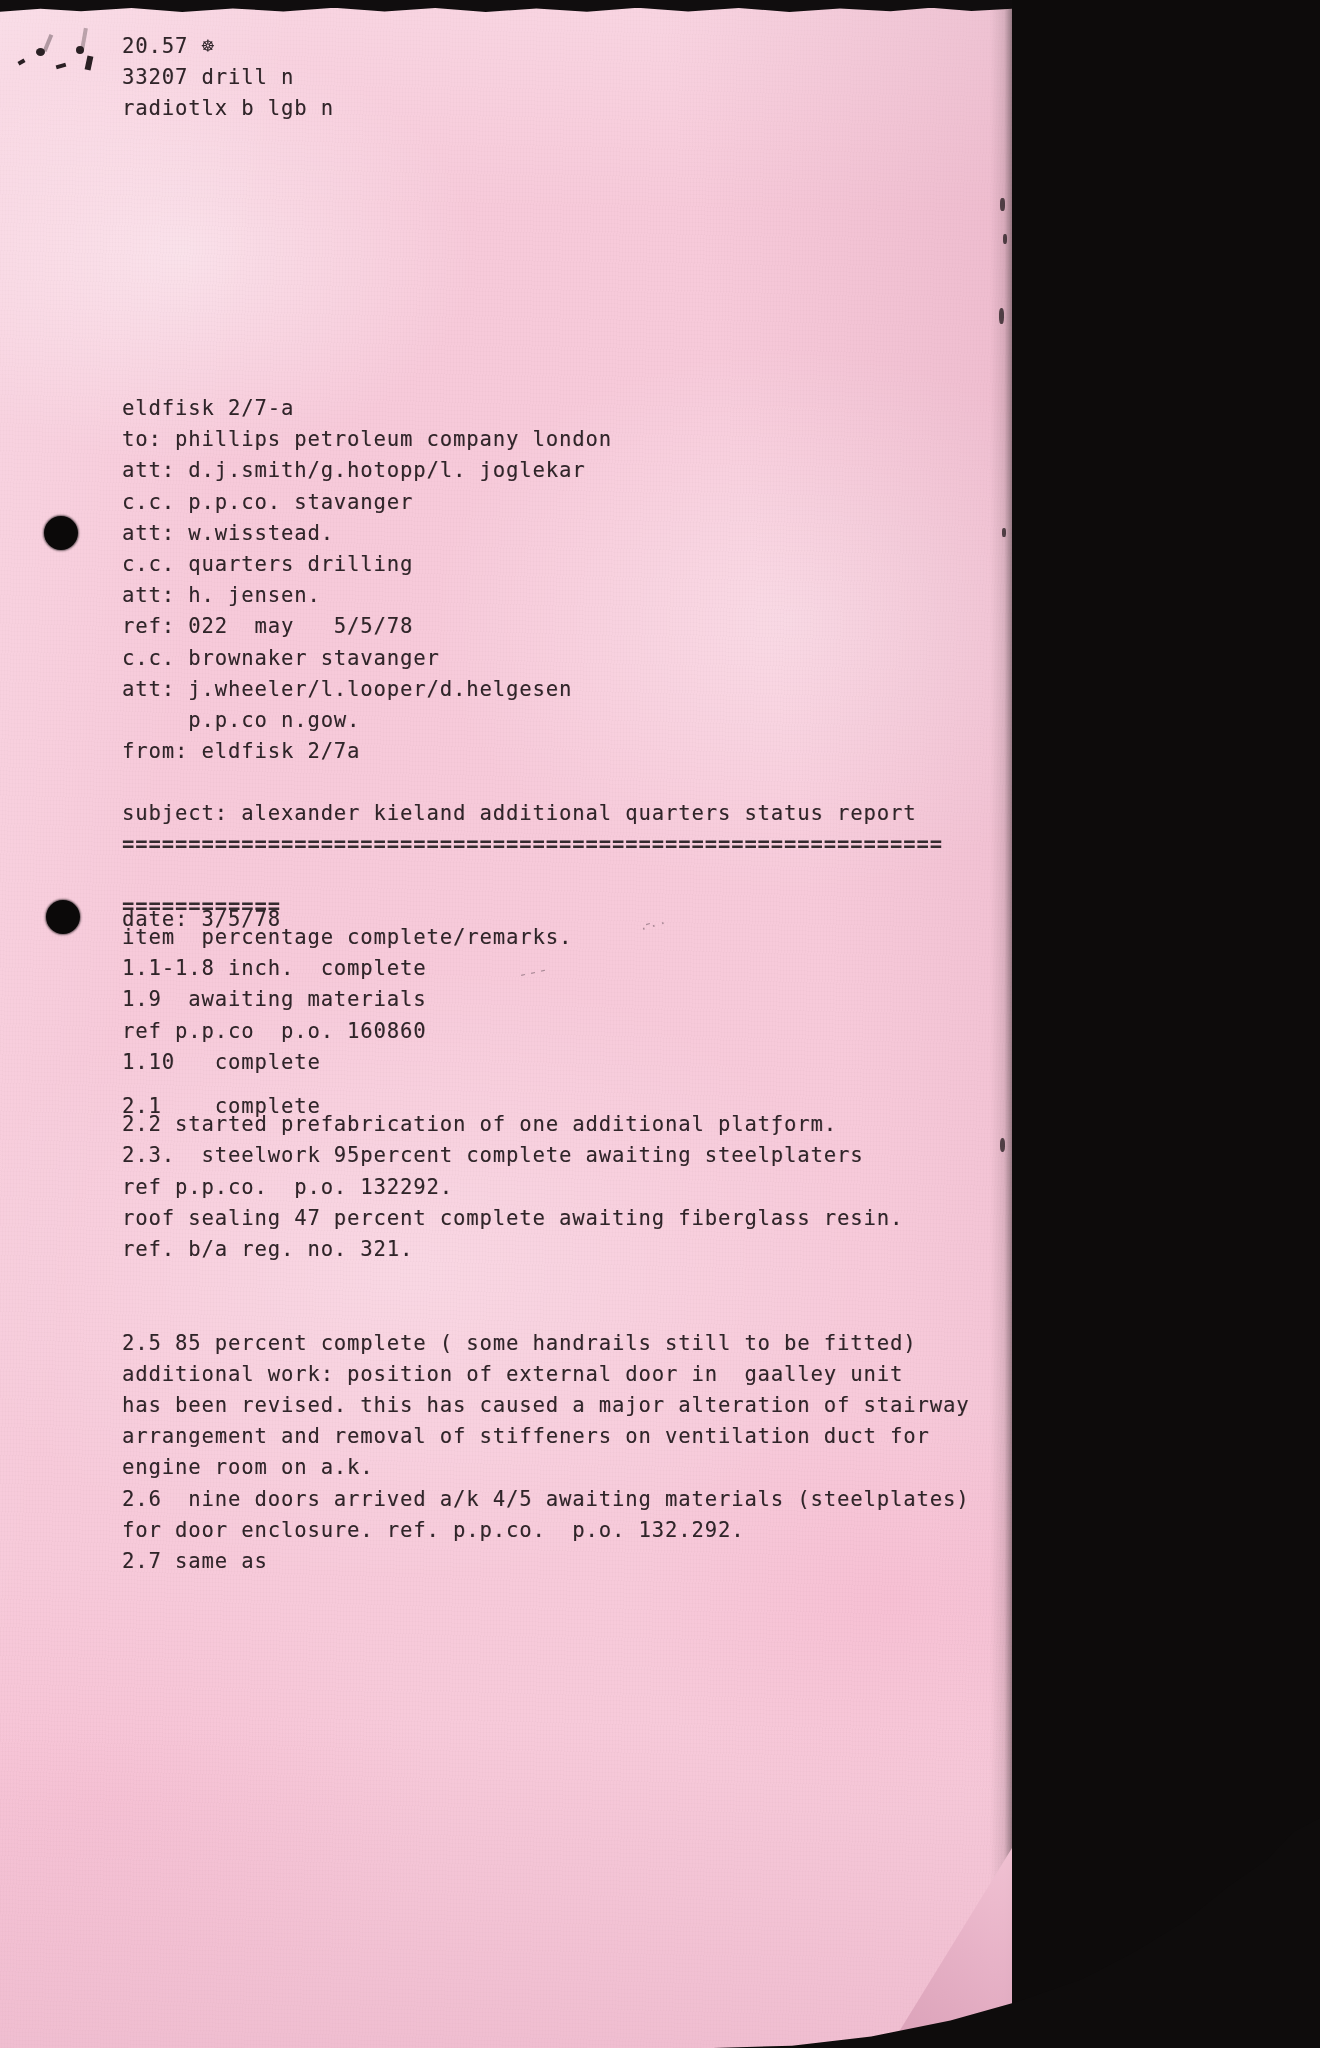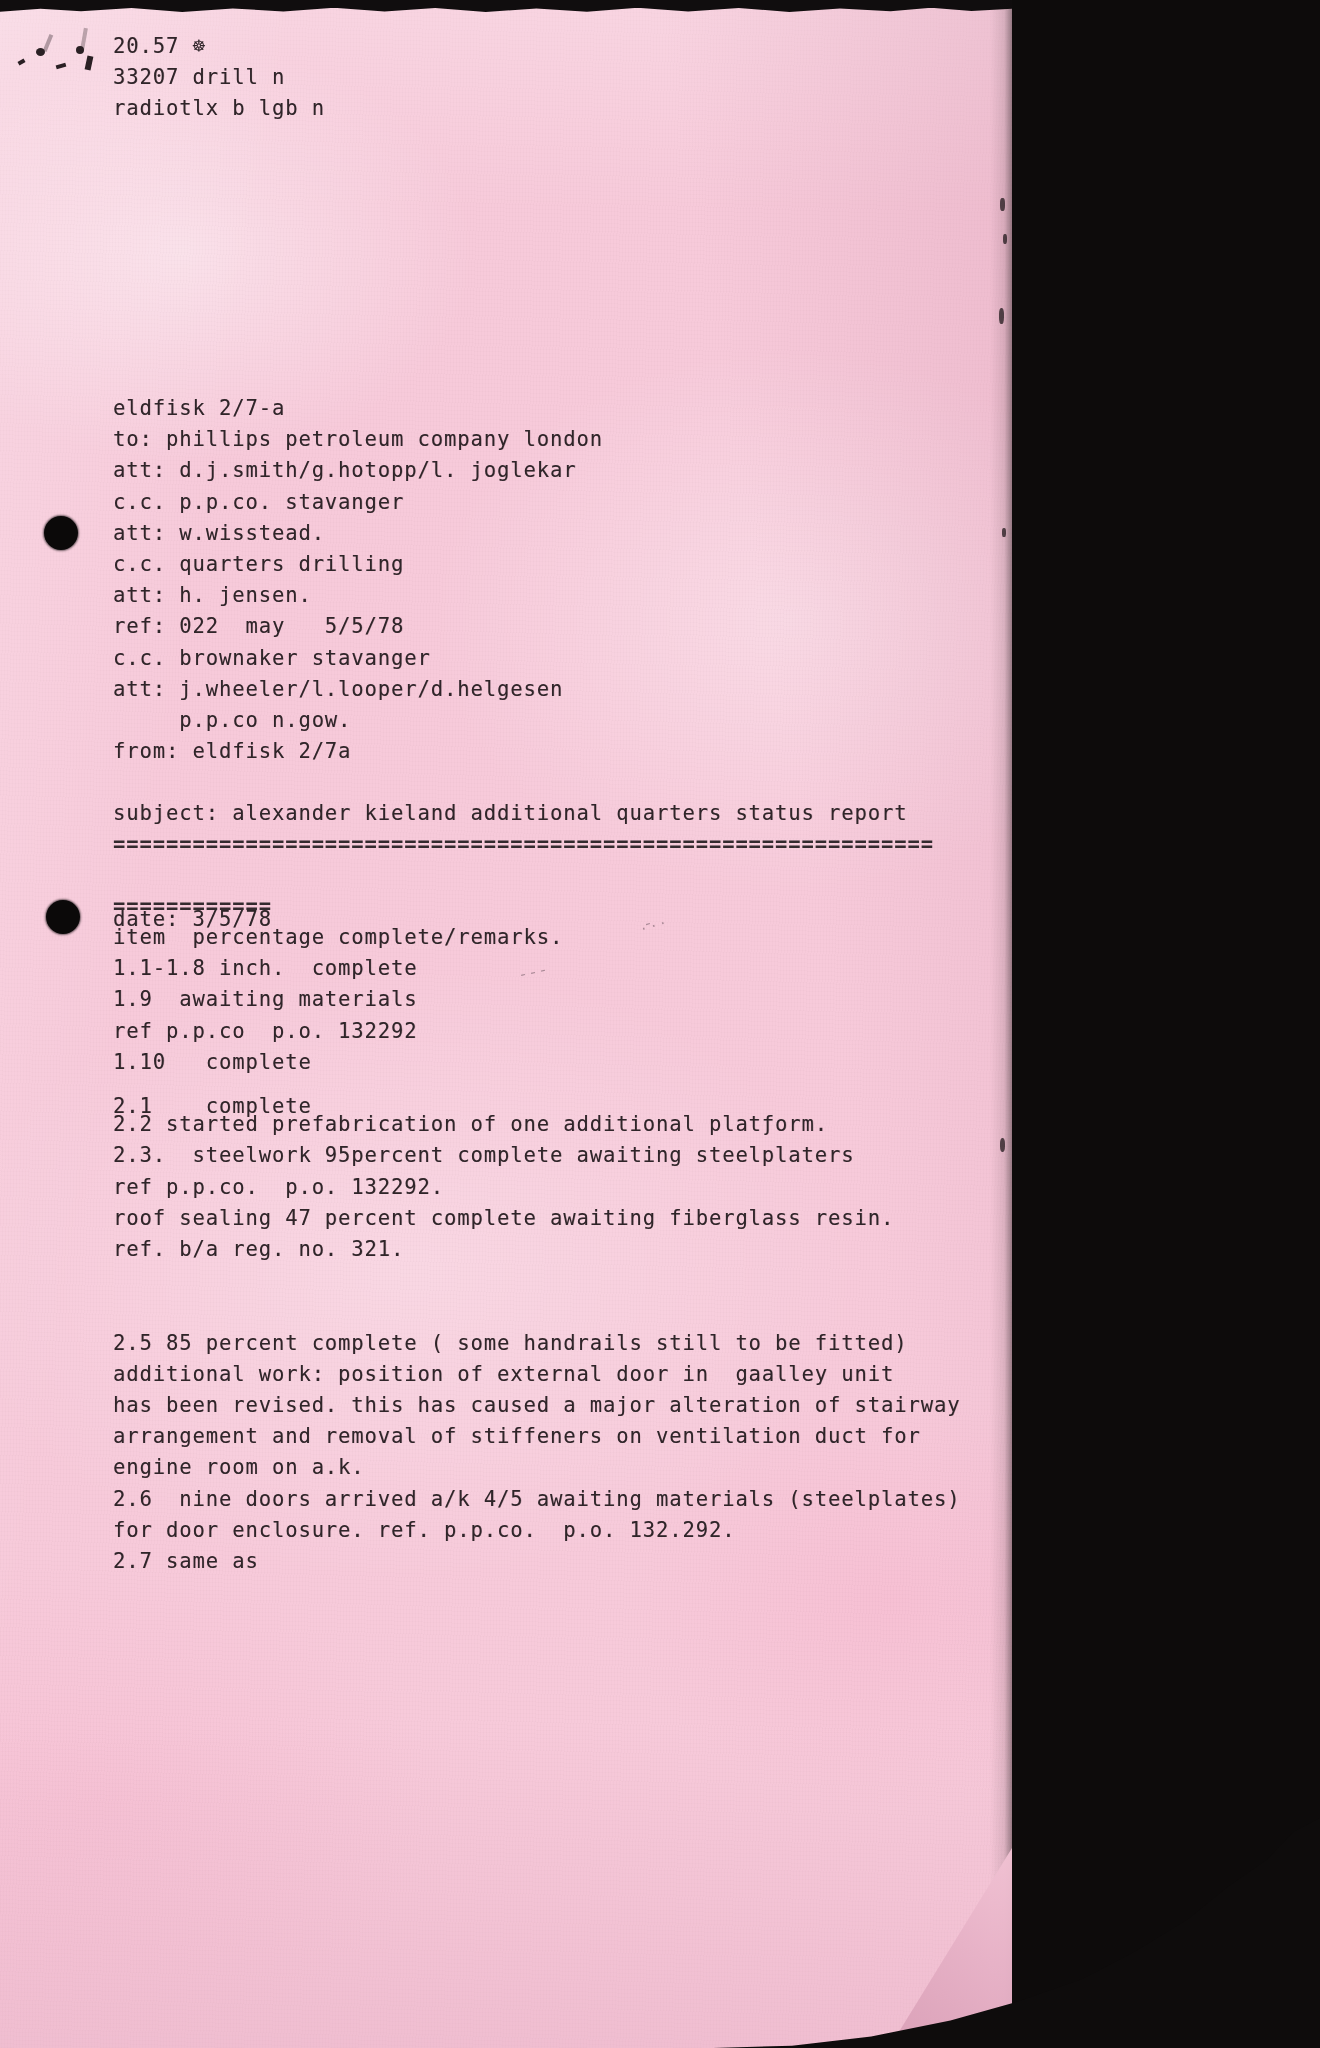--- a/index.html
+++ b/index.html
@@ -127,21 +127,21 @@
   }
   #marks i {
     position: absolute;
     background: #2a2024;
     display: block;
   }
 
   
   #text-layer {
     position: absolute;
-    left: 0; top: 0;
+    left: 9px; top: 0;
     width: 1012px; height: 2040px;
   }
   .line {
     position: absolute;
     white-space: pre;
     color: #2f2529;
     font-family: "DejaVu Sans Mono", "Liberation Mono", monospace;
     font-size: 20.5px;
     letter-spacing: 0.9px;
     line-height: 1;
@@ -195,21 +195,21 @@
         <div class="line" style="left: 113px; top: 670.8px;">att: j.wheeler/l.looper/d.helgesen</div>
         <div class="line" style="left: 113px; top: 702px;">     p.p.co n.gow.</div>
         <div class="line" style="left: 113px; top: 733.2px;">from: eldfisk 2/7a</div>
         <div class="line" style="left: 113px; top: 795px;">subject: alexander kieland additional quarters status report</div>
         <div class="rule" style="left: 113px; top: 826px;">==============================================================</div>
         <div class="line" style="left: 113px; top: 857px; margin-top: 44px;">date: 3/5/78</div>
         <div class="rule" style="left: 113px; top: 888px;">============</div>
         <div class="line" style="left: 113px; top: 919px;">item  percentage complete/remarks.</div>
         <div class="line" style="left: 113px; top: 950.2px;">1.1-1.8 inch.  complete</div>
         <div class="line" style="left: 113px; top: 981.4px;">1.9  awaiting materials</div>
-        <div class="line" style="left: 113px; top: 1012.6px;">ref p.p.co  p.o. 132292</div>
+        <div class="line" style="left: 113px; top: 1012.6px;">ref p.p.co  p.o. 160860</div>
         <div class="line" style="left: 113px; top: 1043.8px;">1.10   complete</div>
         <div class="line" style="left: 113px; top: 1075px; margin-top: 13px;">2.1    complete</div>
         <div class="line" style="left: 113px; top: 1106.2px;">2.2 started prefabrication of one additional platƒorm.</div>
         <div class="line" style="left: 113px; top: 1137.4px;">2.3.  steelwork 95percent complete awaiting steelplaters</div>
         <div class="line" style="left: 113px; top: 1168.6px;">ref p.p.co.  p.o. 132292.</div>
         <div class="line" style="left: 113px; top: 1199.8px;">roof sealing 47 percent complete awaiting fiberglass resin.</div>
         <div class="line" style="left: 113px; top: 1231px;">ref. b/a reg. no. 321.</div>
         <div class="line" style="left: 113px; top: 1324.6px;">2.5 85 percent complete ( some handrails still to be fitted)</div>
         <div class="line" style="left: 113px; top: 1387px;">has been revised. this has caused a major alteration of stairway</div>
         <div class="line" style="left: 113px; top: 1355.8px;">additional work: position of external door in  gaalley unit</div>

